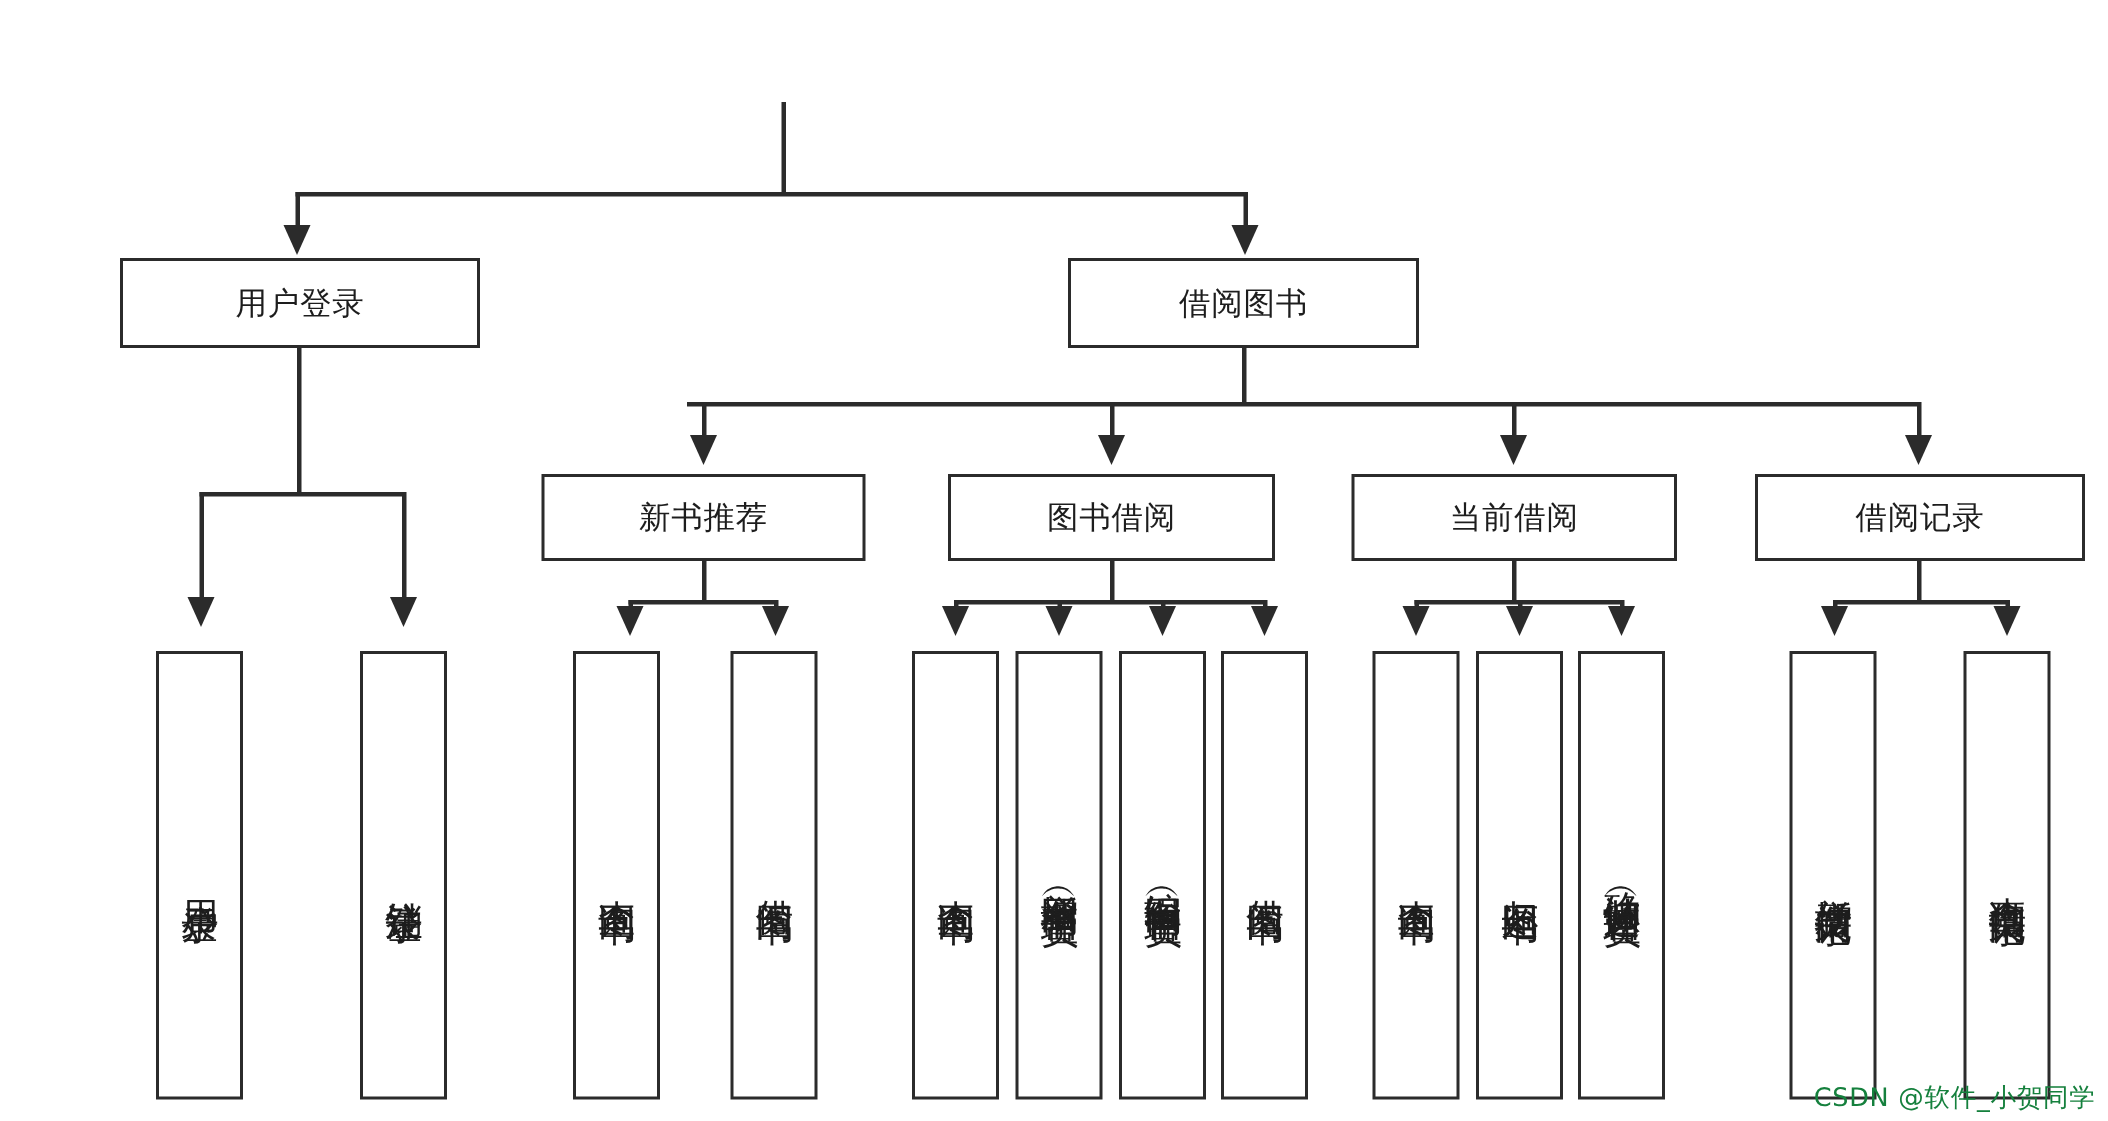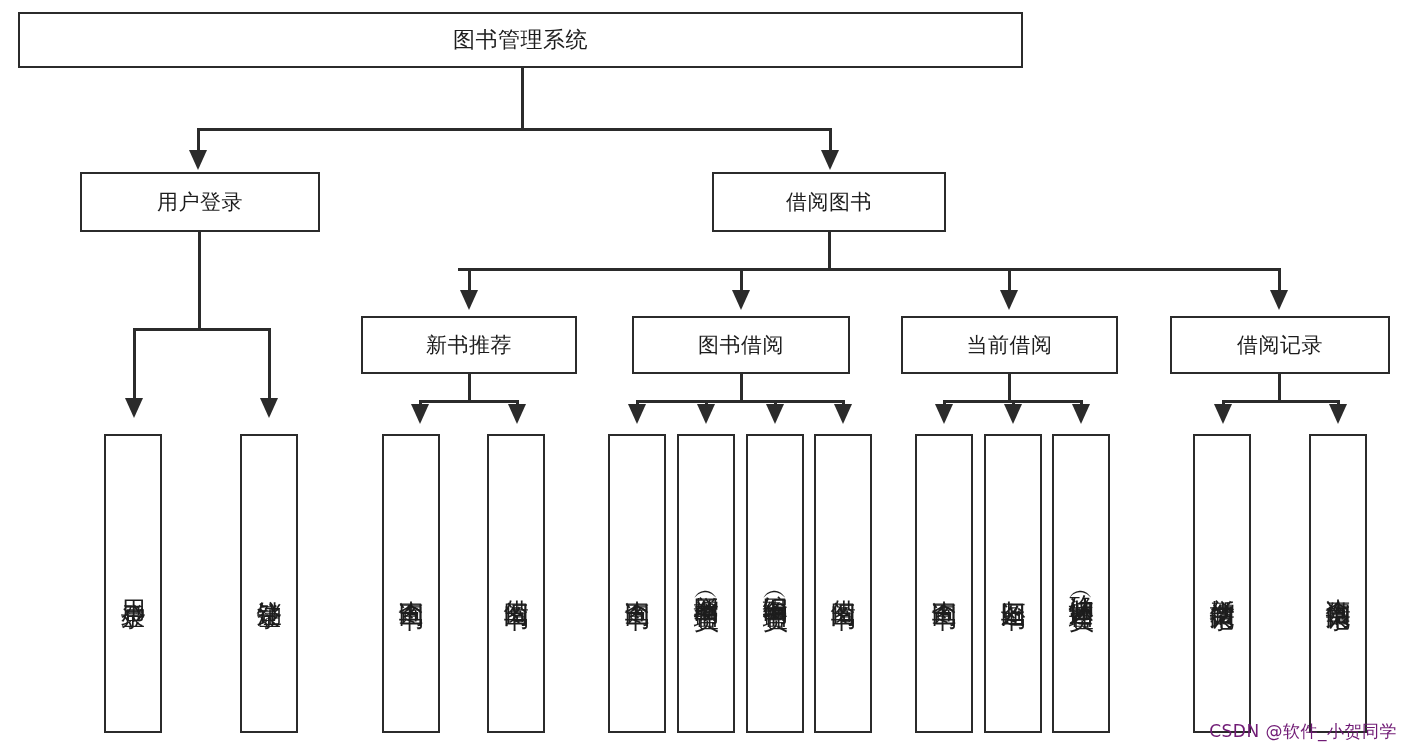--- a/index.html
+++ b/index.html
@@ -64,35 +64,32 @@
     border-left:9px solid transparent;
     border-right:9px solid transparent;
     border-top:20px solid #2b2b2b;
   }
   
   #watermark{
     position:absolute;
     right:8px;
     bottom:4px;
     font-size:17px;
-    color:#701a75;
+    color:#15803d;
     letter-spacing:0.5px;
     white-space:nowrap;
     pointer-events:none;
     font-family:"DejaVu Sans","Liberation Sans",sans-serif;
   }
 </style>
 </head>
 <body>
 
 <div id="canvas">
 
-  <div class="node root" style="left:18px;top:12px;width:1005px;height:56px;">
-    <span class="lbl">图书管理系统</span>
-  </div>
 
   <div class="vline" style="left:521px;top:68px;height:62px;"></div>
 
   <div class="hline" style="left:197px;top:128px;width:633px;"></div>
 
   <div class="vline" style="left:197px;top:128px;height:24px;"></div>
   <div class="arrow" style="left:189px;top:150px;"></div>
 
   <div class="vline" style="left:829px;top:128px;height:24px;"></div>
   <div class="arrow" style="left:821px;top:150px;"></div>

